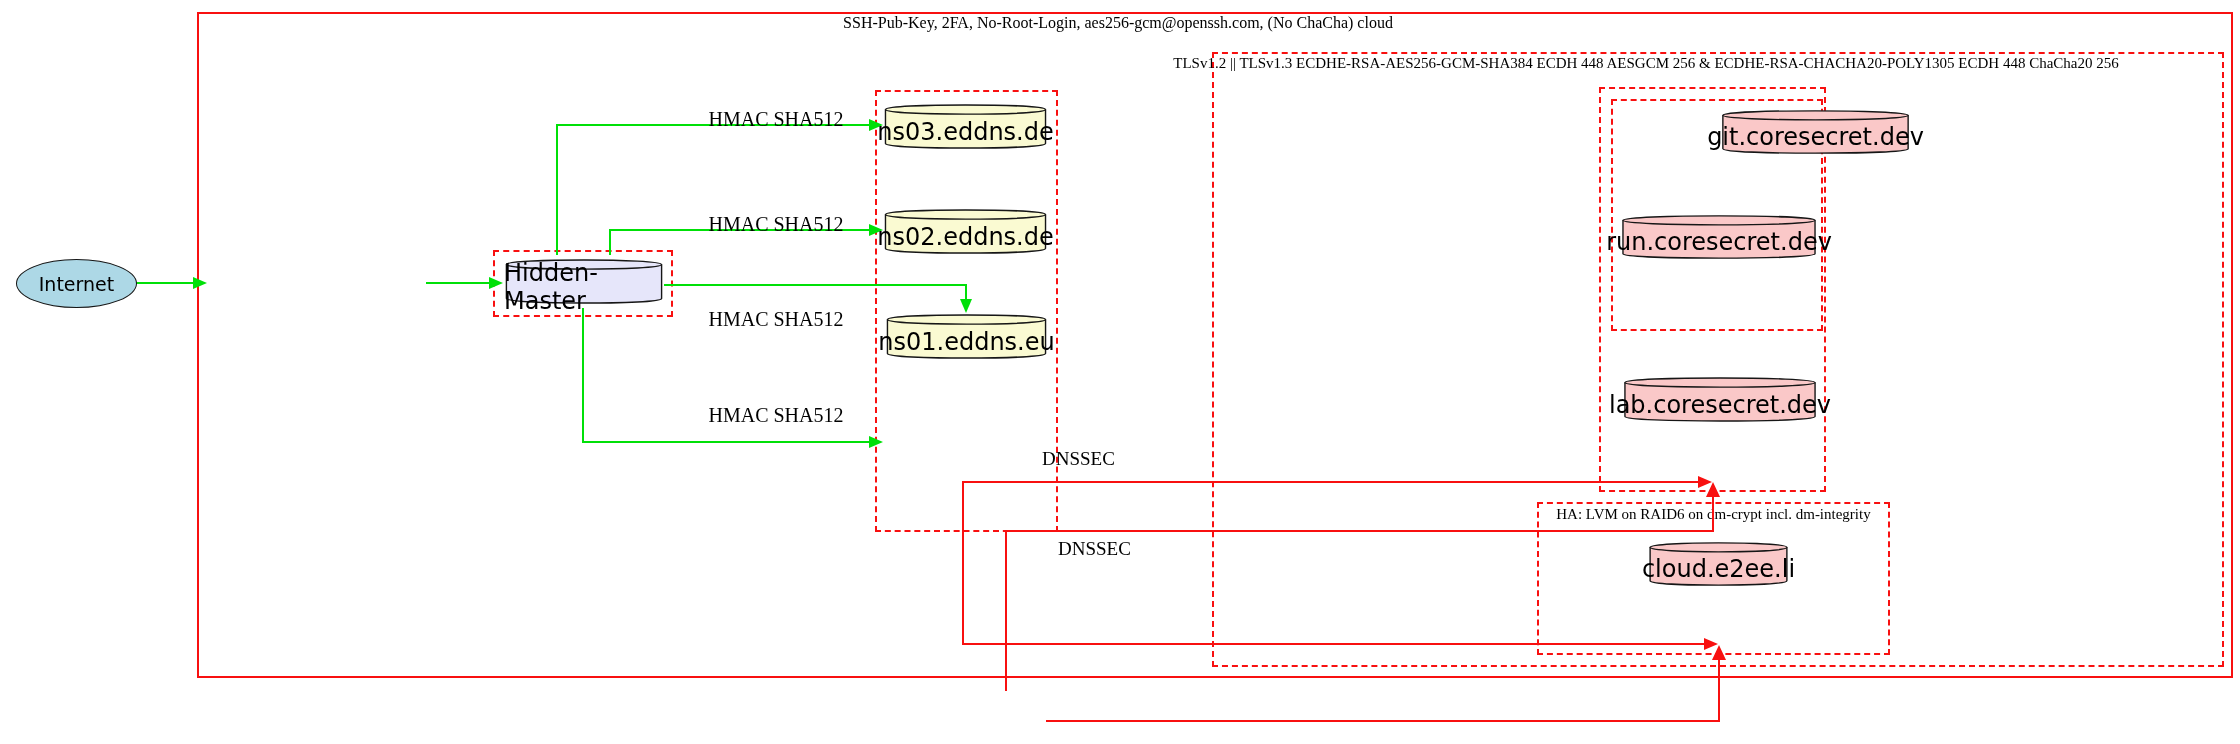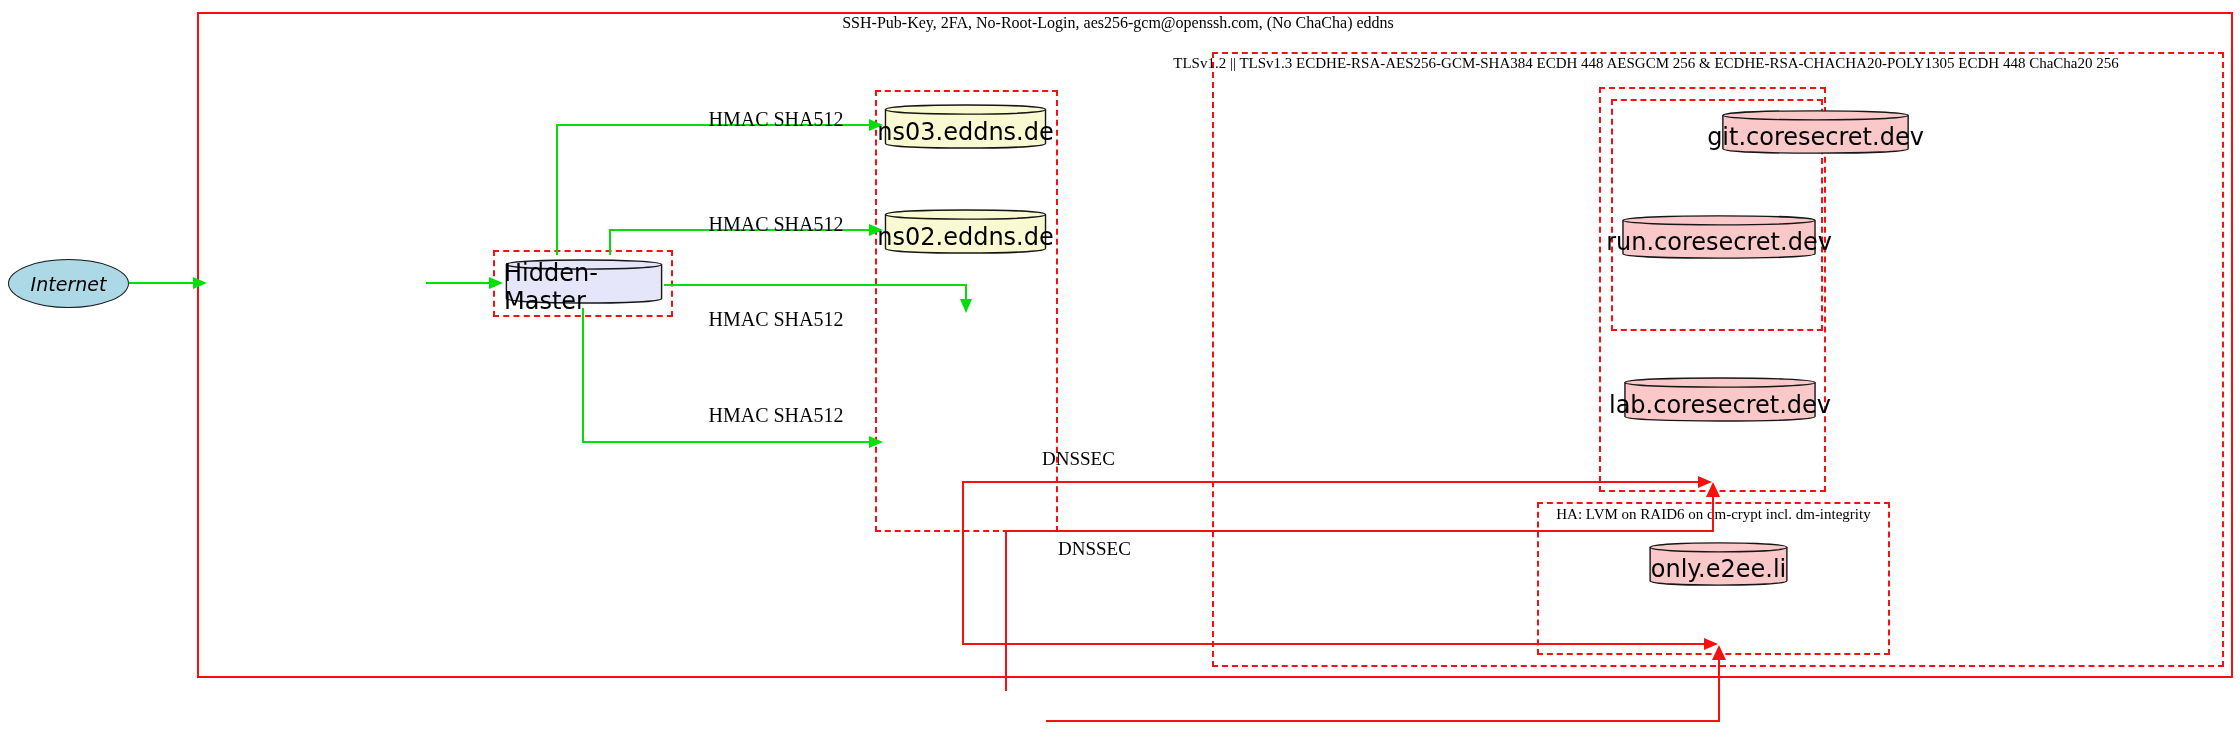--- a/index.html
+++ b/index.html
@@ -41,21 +41,21 @@
   .cyl .nlab{position:absolute;inset:0;padding-top:10px;box-sizing:border-box;
              display:flex;align-items:center;justify-content:center;font-size:24px;}
   svg polygon{stroke:#161616;stroke-width:1.4;vector-effect:non-scaling-stroke;}
 </style>
 </head>
 <body>
 
 <div id="stage">
 
   <div class="cbox" style="left:197px;top:12px;width:2036px;height:666px;"></div>
-  <div class="clab" style="left:518px;top:14px;width:1200px;font-size:16px;">SSH-Pub-Key, 2FA, No-Root-Login, aes256-gcm@openssh.com, (No ChaCha) eddns</div>
+  <div class="clab" style="left:518px;top:14px;width:1200px;font-size:16px;">SSH-Pub-Key, 2FA, No-Root-Login, aes256-gcm@openssh.com, (No ChaCha) cloud</div>
 
   <div class="cbox dashed" style="left:1212px;top:52px;width:1012px;height:615px;"></div>
   <div class="clab" style="left:1140px;top:55px;width:1012px;font-size:15px;">TLSv1.2 || TLSv1.3 ECDHE-RSA-AES256-GCM-SHA384 ECDH 448 AESGCM 256 &amp; ECDHE-RSA-CHACHA20-POLY1305 ECDH 448 ChaCha20 256</div>
 
   <div class="cbox dashed" style="left:875px;top:90px;width:183px;height:442px;"></div>
 
   <div class="cbox dashed" style="left:493px;top:250px;width:180px;height:67px;"></div>
 
   <div class="cbox dashed" style="left:1599px;top:87px;width:227px;height:405px;"></div>
   <div class="cbox dashed" style="left:1611px;top:99px;width:212px;height:232px;"></div>
@@ -100,21 +100,21 @@
   <div class="rl v" style="left:1718px;top:660px;height:61px;"></div>
   <div class="ar ar-u r" style="left:1712px;top:645px;"></div>
 
   <div class="elab" style="left:697px;top:108px;width:158px;font-size:20px;">HMAC SHA512</div>
   <div class="elab" style="left:697px;top:213px;width:158px;font-size:20px;">HMAC SHA512</div>
   <div class="elab" style="left:697px;top:308px;width:158px;font-size:20px;">HMAC SHA512</div>
   <div class="elab" style="left:697px;top:404px;width:158px;font-size:20px;">HMAC SHA512</div>
   <div class="elab" style="left:1042px;top:448px;font-size:19px;">DNSSEC</div>
   <div class="elab" style="left:1058px;top:538px;font-size:19px;">DNSSEC</div>
 
-  <div class="ell blue" style="left:8px;top:259px;width:121px;height:49px;font-style:italic;">
+  <div class="ell blue" style="left:16px;top:259px;width:121px;height:49px;">
     <span>Internet</span>
   </div>
 
 
   <div class="cyl" style="left:504px;top:255px;width:160px;height:53px;">
     <svg viewBox="0 0 100 50" preserveAspectRatio="none">
       <path d="M1.5,9 C1.5,3.2 98.5,3.2 98.5,9 L98.5,41 C98.5,46.8 1.5,46.8 1.5,41 Z" fill="#e6e6fa"></path>
       <path d="M1.5,9 C1.5,14.8 98.5,14.8 98.5,9" fill="none"></path>
     </svg>
     <div class="nlab">Hidden-Master</div>
@@ -129,20 +129,27 @@
   </div>
 
   <div class="cyl" style="left:883px;top:205px;width:165px;height:53px;">
     <svg viewBox="0 0 100 50" preserveAspectRatio="none">
       <path d="M1.5,9 C1.5,3.2 98.5,3.2 98.5,9 L98.5,41 C98.5,46.8 1.5,46.8 1.5,41 Z" fill="#fafad2"></path>
       <path d="M1.5,9 C1.5,14.8 98.5,14.8 98.5,9" fill="none"></path>
     </svg>
     <div class="nlab">ns02.eddns.de</div>
   </div>
 
+  <div class="cyl" style="left:885px;top:310px;width:163px;height:53px;">
+    <svg viewBox="0 0 100 50" preserveAspectRatio="none">
+      <path d="M1.5,9 C1.5,3.2 98.5,3.2 98.5,9 L98.5,41 C98.5,46.8 1.5,46.8 1.5,41 Z" fill="#fafad2"></path>
+      <path d="M1.5,9 C1.5,14.8 98.5,14.8 98.5,9" fill="none"></path>
+    </svg>
+    <div class="nlab">ns01.eddns.eu</div>
+  </div>
 
 
   <div class="cyl" style="left:1720px;top:106px;width:191px;height:52px;">
     <svg viewBox="0 0 100 50" preserveAspectRatio="none">
       <path d="M1.5,9 C1.5,3.2 98.5,3.2 98.5,9 L98.5,41 C98.5,46.8 1.5,46.8 1.5,41 Z" fill="#fac8c8"></path>
       <path d="M1.5,9 C1.5,14.8 98.5,14.8 98.5,9" fill="none"></path>
     </svg>
     <div class="nlab">git.coresecret.dev</div>
   </div>
 
@@ -160,17 +167,17 @@
       <path d="M1.5,9 C1.5,14.8 98.5,14.8 98.5,9" fill="none"></path>
     </svg>
     <div class="nlab">run.coresecret.dev</div>
   </div>
 
   <div class="cyl" style="left:1648px;top:538px;width:141px;height:52px;">
     <svg viewBox="0 0 100 50" preserveAspectRatio="none">
       <path d="M1.5,9 C1.5,3.2 98.5,3.2 98.5,9 L98.5,41 C98.5,46.8 1.5,46.8 1.5,41 Z" fill="#fac8c8"></path>
       <path d="M1.5,9 C1.5,14.8 98.5,14.8 98.5,9" fill="none"></path>
     </svg>
-    <div class="nlab">only.e2ee.li</div>
+    <div class="nlab">cloud.e2ee.li</div>
   </div>
 
 
 </div>
 
 </body></html>

